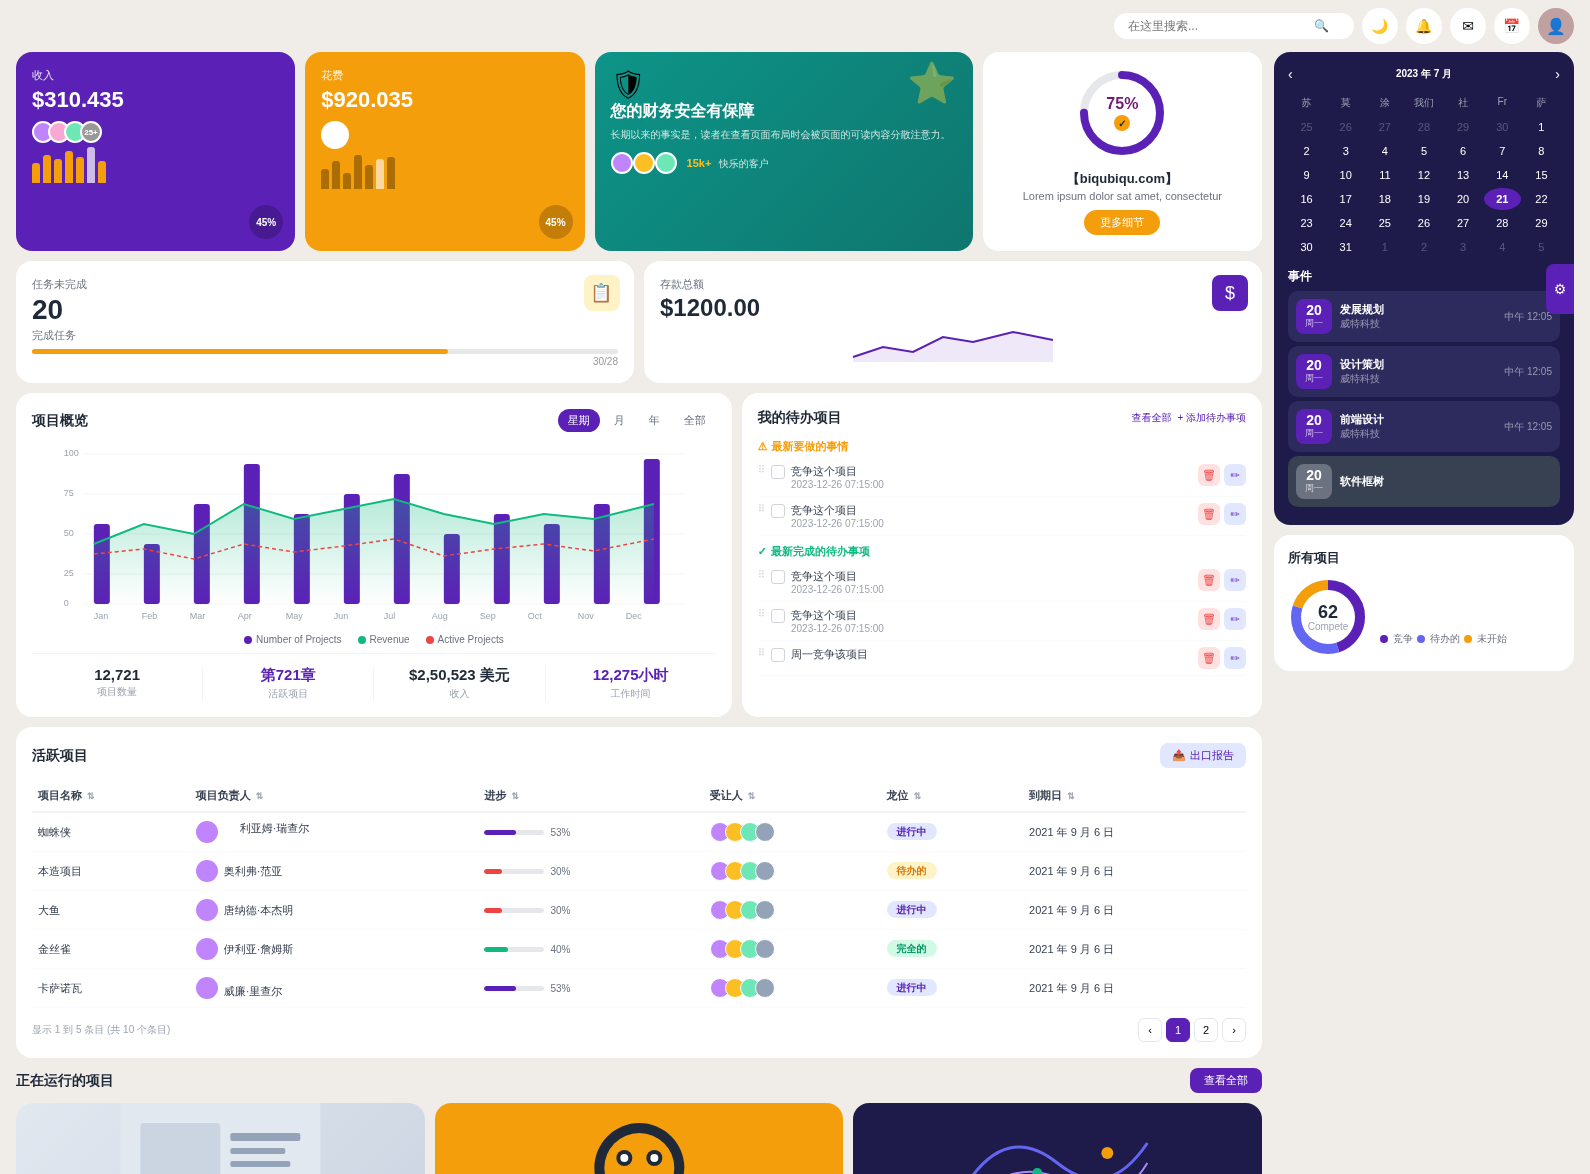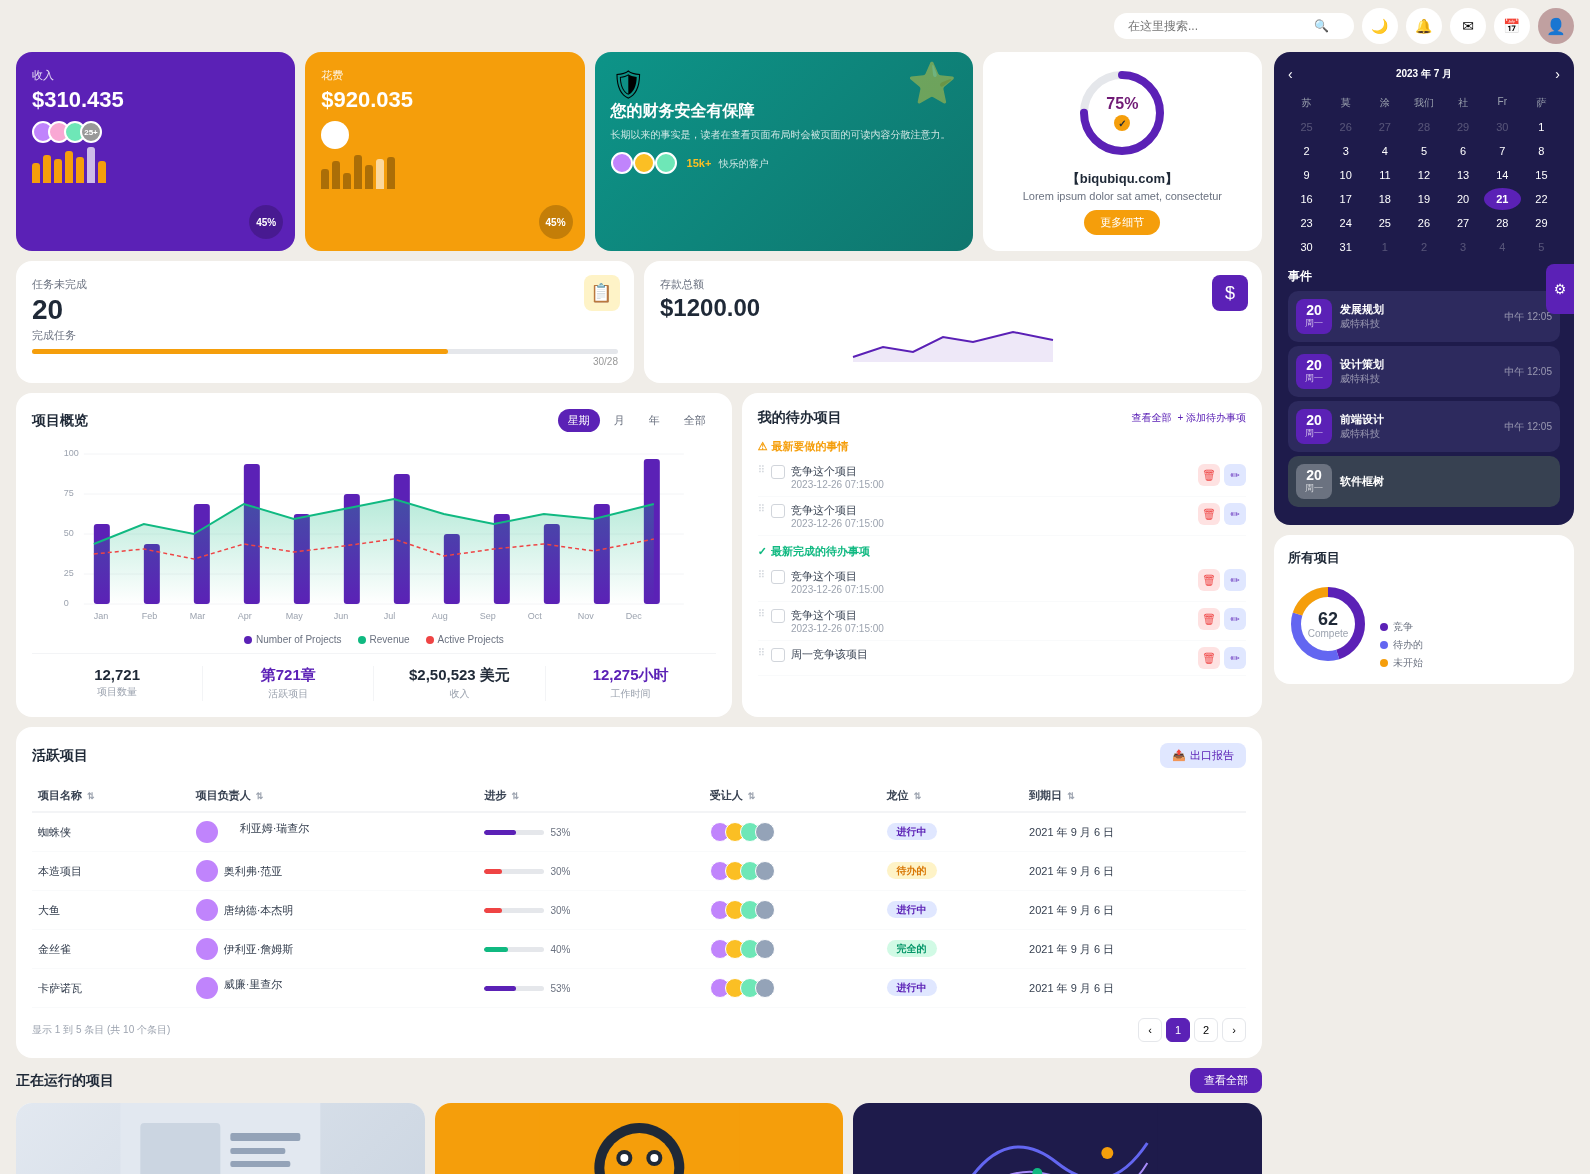--- a/index.html
+++ b/index.html
@@ -169,21 +169,21 @@
     .event-time { font-size: 10px; color: rgba(255,255,255,0.5); margin-left: 32px; }
 
     
     .all-projects-card { background: white; border-radius: 16px; padding: 14px; }
     .ap-title { font-size: 13px; font-weight: 700; color: #1f2937; margin-bottom: 10px; }
     .donut-row { display: flex; align-items: center; gap: 12px; }
     .donut-wrap { position: relative; width: 80px; height: 80px; flex-shrink: 0; }
     .donut-center { position: absolute; top: 50%; left: 50%; transform: translate(-50%,-50%); text-align: center; }
     .donut-num { font-size: 18px; font-weight: 700; color: #1f2937; line-height: 1; }
     .donut-lbl { font-size: 10px; color: #9ca3af; }
-    .donut-legend { display: flex; flex-direction: column; gap: 4px; margin-top: 43px; }
+    .donut-legend { display: flex; gap: 4px; margin-top: 43px; }
     .dl-item { display: flex; align-items: center; gap: 5px; font-size: 10px; color: #6b7280; }
     .dl-dot { width: 8px; height: 8px; border-radius: 50%; }
     .settings-float { position: absolute; right: 0; top: 50%; transform: translateY(-50%); background: #5b21b6; width: 28px; height: 50px; border-radius: 8px 0 0 8px; display: flex; align-items: center; justify-content: center; cursor: pointer; color: white; font-size: 14px; }
 
     
     .table-av-stack { display: flex; }
     .table-av { width: 20px; height: 20px; border-radius: 50%; border: 1.5px solid white; margin-left: -5px; background: #9ca3af; }
     .table-av:first-child { margin-left: 0; }
 
     .sort-icon { font-size: 9px; color: #9ca3af; margin-left: 2px; }
@@ -620,21 +620,21 @@
         <div class="table-av" style="background:#6ee7b7;"></div>
         <div class="table-av" style="background:#94a3b8;"></div>
       </div>
     </td>
     <td><span class="status-badge status-complete">完全的</span></td>
     <td>2021 年 9 月 6 日</td>
   </tr>
             <tr>
     <td>卡萨诺瓦</td>
     <td>
-      <div style="display:flex;align-items:flex-start;gap:6px;font-family:Liberation Serif, serif;">
+      <div style="display:flex;align-items:flex-end;gap:6px;font-family:Liberation Serif, serif;">
         <div style="width:22px;height:22px;border-radius:50%;background:#c084fc;flex-shrink:0;"></div>
         <span>威廉·里查尔</span>
       </div>
     </td>
     <td>
       <div style="display:flex;align-items:center;gap:6px;">
         <div style="width:60px;height:5px;background:#e5e7eb;border-radius:3px;overflow:hidden;">
           <div style="width:53%;height:100%;background:#5b21b6;border-radius:3px;"></div>
         </div>
         <span style="font-size:10px;color:#6b7280;">53%</span>

